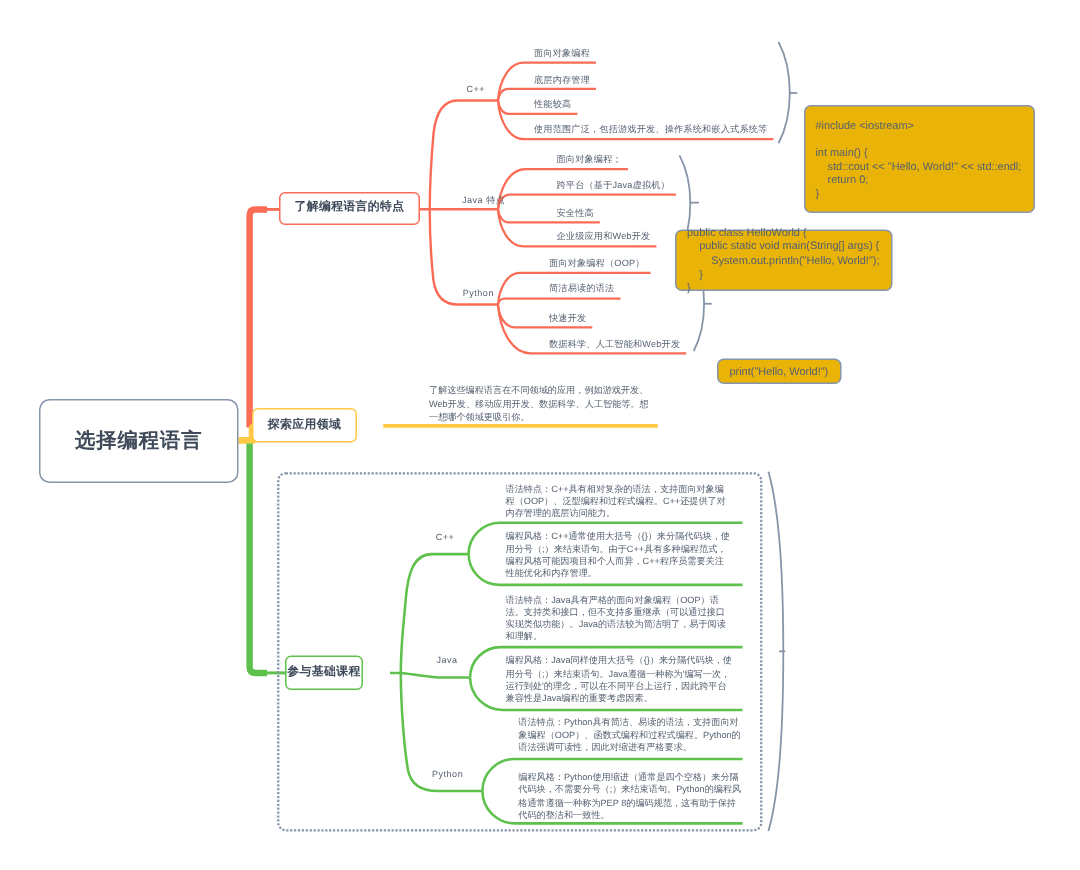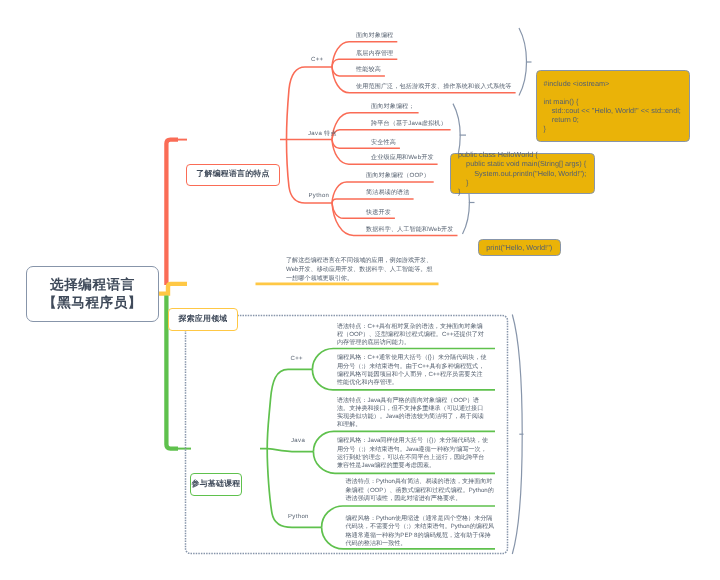--- a/index.html
+++ b/index.html
@@ -6,21 +6,21 @@
   body{width:720px;height:580px;background:#ffffff;overflow:hidden;
        font-family:"Liberation Sans","DejaVu Sans",sans-serif;
        -webkit-font-smoothing:antialiased;text-rendering:geometricPrecision;}
   #root{position:relative;width:720px;height:580px;}
   svg#wires{position:absolute;left:0;top:0;width:720px;height:580px;overflow:visible;z-index:2;}
   .nodebox{position:absolute;box-sizing:border-box;display:flex;
     align-items:center;justify-content:center;background:#ffffff;z-index:5;}
   .rootbox{left:26px;top:266px;width:133px;height:56px;border:1.5px solid #8795aa;
     border-radius:7px;flex-direction:column;}
   .rootbox span{font-size:13.6px;font-weight:bold;color:#3f4a5a;line-height:18.4px;letter-spacing:0.55px;}
-  .branchbox{border-radius:4px;margin-top:36px;}
+  .branchbox{border-radius:4px;}
   .branchbox span{font-size:7.9px;font-weight:bold;color:#3f4a5a;letter-spacing:0.25px;}
   .leaflabel{position:absolute;font-size:6.1px;color:#55606f;white-space:nowrap;letter-spacing:0.13px;z-index:3;}
   .grouplabel{position:absolute;font-size:6.0px;color:#55606f;white-space:nowrap;letter-spacing:0.35px;z-index:3;}
   .codebox{position:absolute;box-sizing:border-box;border:1.2px solid #8795aa;
     border-radius:4.5px;background:#eab308;z-index:5;display:flex;align-items:center;margin-top:44px;}
   .codebox pre{margin:0;font-family:"Liberation Sans","DejaVu Sans",sans-serif;
     font-size:7.3px;line-height:9.1px;color:#55606f;white-space:pre;letter-spacing:0px;}
   .note{position:absolute;font-size:6.1px;line-height:9px;color:#55606f;letter-spacing:0px;z-index:3;}
   .blocktext{position:absolute;font-size:6.1px;line-height:8.2px;color:#55606f;letter-spacing:0px;z-index:3;}
   .summarybox{position:absolute;box-sizing:border-box;border:1.2px solid #8795aa;border-radius:4.5px;
@@ -65,21 +65,20 @@
 <path d="M 313.4 451.7 C 313.4 440.5 322.5 431.4 333.7 431.4 L 495.0 431.4" fill="none" stroke="#5fc14d" stroke-width="1.7"></path>
 <path d="M 313.4 451.7 C 313.4 463.6 323.1 473.3 335.0 473.3 L 495.0 473.3" fill="none" stroke="#5fc14d" stroke-width="1.7"></path>
 <path d="M 321.6 527.3 C 321.6 515.5 331.1 506.0 342.9 506.0 L 495.0 506.0" fill="none" stroke="#5fc14d" stroke-width="1.7"></path>
 <path d="M 321.6 527.3 C 321.6 539.2 331.3 548.9 343.2 548.9 L 495.0 548.9" fill="none" stroke="#5fc14d" stroke-width="1.7"></path>
 <rect x="185.5" y="315.5" width="322" height="238" rx="5" ry="5" fill="none" stroke="#8795aa" stroke-width="1.5" stroke-dasharray="1.5 1.1" stroke-linecap="butt"></rect>
 <path d="M 512.3 314.5 C 521 345 522.2 400 522.2 434.2 C 522.2 468 521 524 512.3 554" fill="none" stroke="#8795aa" stroke-width="1.2"></path>
 <path d="M 519.3 434.2 L 523.5 434.2" fill="none" stroke="#8795aa" stroke-width="1.2"></path>
 </svg>
 <div class="nodebox rootbox">
   <span>选择编程语言</span>
-  <span>【黑马程序员】</span>
 </div>
 <div class="nodebox branchbox" style="left:186px;top:127.5px;width:94px;height:22px;border:1.4px solid #fa6c56;">
  <span>了解编程语言的特点</span>
     </div>
 <div class="nodebox branchbox" style="left:168px;top:272.3px;width:70px;height:23px;border:1.4px solid #ffc845;">
  <span>探索应用领域</span>
     </div>
 <div class="nodebox branchbox" style="left:190px;top:436.9px;width:52px;height:23px;border:1.4px solid #5fc14d;">
  <span>参与基础课程</span>
     </div>

